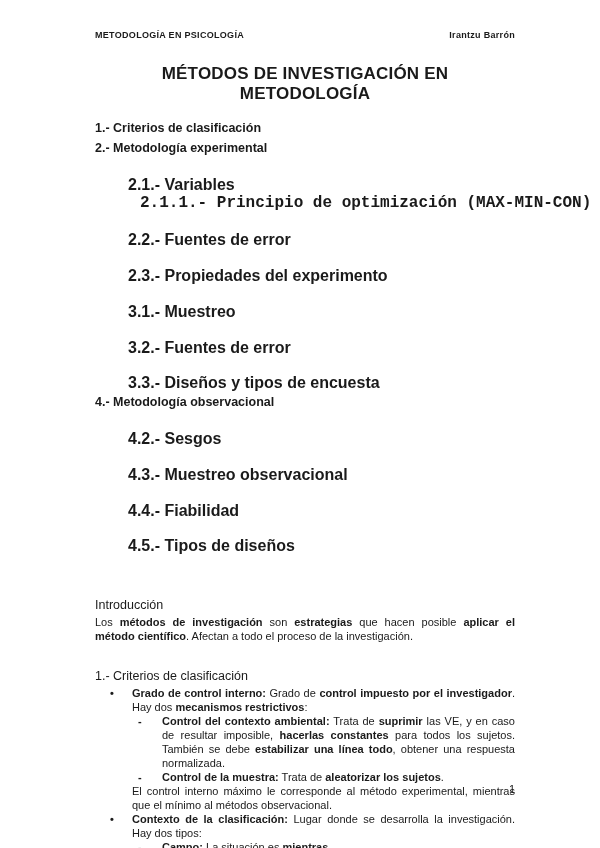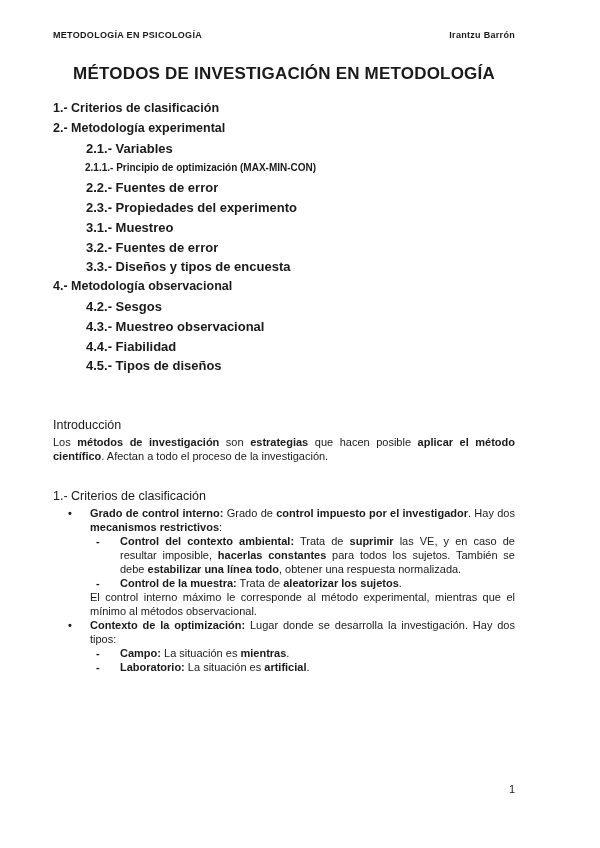--- a/index.html
+++ b/index.html
@@ -9,21 +9,21 @@
   }
   .page {
     position: relative;
     width: 600px;
     height: 848px;
     background: #ffffff;
     color: #1a1a1a;
     font-family: "Liberation Sans", sans-serif;
     overflow: hidden;
     box-sizing: border-box;
-    padding: 30px 85px 0 53px;
+    padding: 30px 85px 0 95px;
   }
   .doc-header {
     display: flex;
     justify-content: space-between;
     align-items: baseline;
     font-size: 9px;
     font-weight: 700;
     letter-spacing: 0.3px;
   }
   .doc-title {
@@ -35,22 +35,22 @@
   }
   .toc {
     margin-top: 15px;
   }
   .toc-item {
     font-weight: 700;
     font-size: 12.5px;
     line-height: 19.8px;
     white-space: nowrap;
   }
-  .toc-item.level-2 { margin-left: 33px; font-size: 13px; }
-  .toc-item.level-3 { margin-left: 32px; font-size: 10px; }
+  .toc-item.level-2 { margin-left: 33px; font-size: 16px; margin-top: 16px; }
+  .toc-item.level-3 { margin-left: 45px; font-size: 16px; font-family: Liberation Mono, monospace; }
   .sections section { margin: 0; }
   .sec-heading {
     font-size: 12.5px;
     font-weight: 400;
     margin: 26px 0 3px 0;
   }
   .sections section:first-child .sec-heading {
     margin-top: 42px;
   }
   .block {
@@ -116,21 +116,21 @@
           <span class="marker">-</span>
           <span class="runs"><span class="b">Control del contexto ambiental:</span><span> Trata de </span><span class="b">suprimir</span><span> las VE, y en caso de resultar imposible, </span><span class="b">hacerlas constantes</span><span> para todos los sujetos. También se debe </span><span class="b">estabilizar una línea todo</span><span>, obtener una respuesta normalizada.</span></span>
         </div>
         <div class="block dash">
           <span class="marker">-</span>
           <span class="runs"><span class="b">Control de la muestra:</span><span> Trata de </span><span class="b">aleatorizar los sujetos</span><span>.</span></span>
         </div>
         <div class="block paragraph ind1"><span>El control interno máximo le corresponde al método experimental, mientras que el mínimo al métodos observacional.</span></div>
         <div class="block bullet">
           <span class="marker">•</span>
-          <span class="runs"><span class="b">Contexto de la optimización:</span><span> Lugar donde se desarrolla la investigación. Hay dos tipos:</span></span>
+          <span class="runs"><span class="b">Contexto de la clasificación:</span><span> Lugar donde se desarrolla la investigación. Hay dos tipos:</span></span>
         </div>
         <div class="block dash">
           <span class="marker">-</span>
           <span class="runs"><span class="b">Campo:</span><span> La situación es </span><span class="b">mientras</span><span>.</span></span>
         </div>
         <div class="block dash">
           <span class="marker">-</span>
           <span class="runs"><span class="b">Laboratorio:</span><span> La situación es </span><span class="b">artificial</span><span>.</span></span>
         </div>
       </section>

